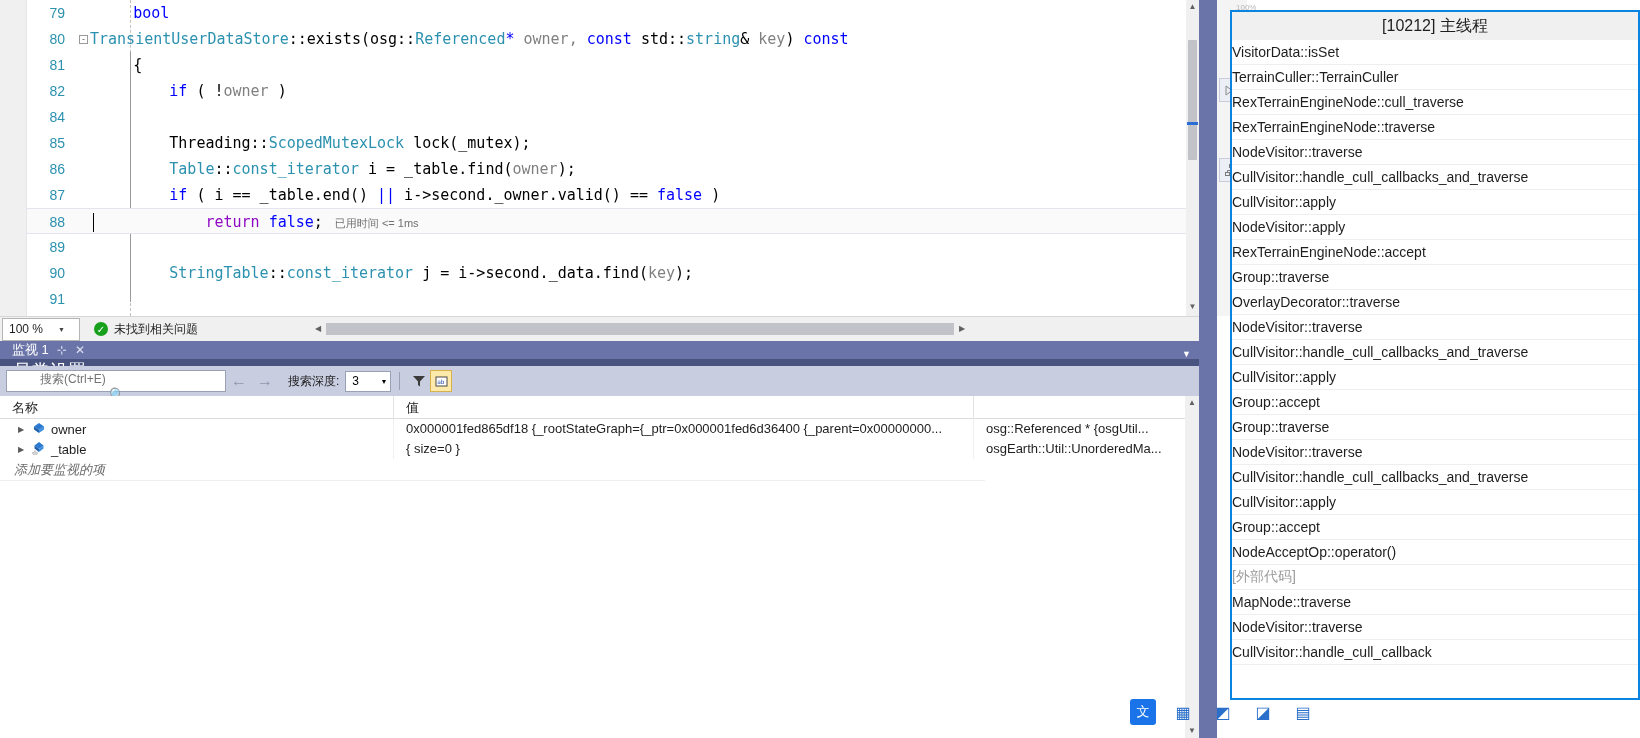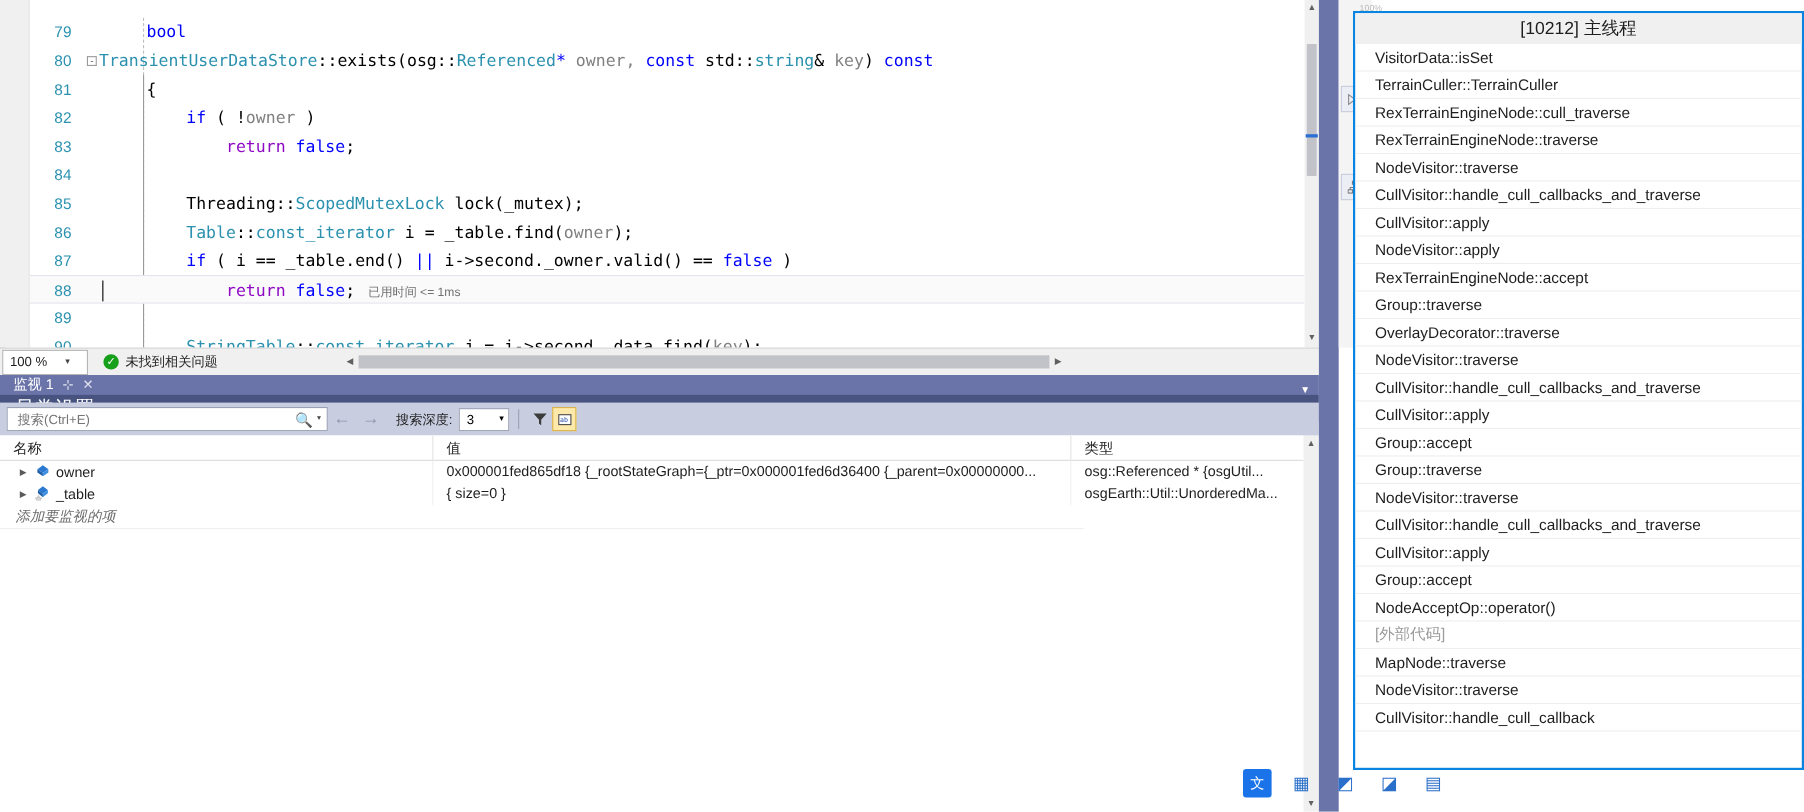--- a/index.html
+++ b/index.html
@@ -19,21 +19,21 @@
   }
   .editor-breakbar {
     position: absolute; left: 0; top: 0; width: 27px; height: 316px;
     background: #f0f0f0; border-right: 1px solid #e6e6e6;
   }
   .editor-leftedge {
     position: absolute; left: 0; top: 0; width: 5px; height: 316px;
     background: #6a74a8;
   }
   .code-area {
-    position: absolute; left: 27px; top: 16px; right: 13px; height: 316px;
+    position: absolute; left: 27px; top: 0; right: 13px; height: 316px;
     overflow: hidden;
   }
   .code-line {
     position: relative;
     height: 26px; line-height: 26px;
     font-family: "DejaVu Sans Mono", monospace;
     font-size: 15px;
     white-space: pre;
   }
   .ln {
@@ -150,22 +150,22 @@
   .tab-icon { color: #dfe2ef; font-size: 12px; cursor: pointer; }
   .wp-chev {
     position: absolute; right: 8px; top: 0; height: 25px;
     display: flex; align-items: center; color: #fff; font-size: 9px;
   }
   .wp-toolbar {
     position: absolute; left: 0; top: 25px; width: 1199px; height: 30px;
     background: #c8cde0; display: flex; align-items: center; padding: 0 6px;
   }
   .search-box {
-    width: 292px; height: 22px; background: #fff; border: 1px solid #9aa0b5;
-    display: flex; align-items: center; padding: 0 4px 0 7px;
+    width: 220px; height: 22px; background: #fff; border: 1px solid #9aa0b5;
+    display: flex; align-items: center; padding: 0 4px 0 7px; flex-direction: column;
   }
   .search-box input {
     border: none; outline: none; flex: 1;
     font-size: 12px; color: #767676; font-family: "Liberation Sans", sans-serif;
     background: transparent;
   }
   .mag { color: #3b3b9e; font-size: 13px; }
   .mag-tri { font-size: 6px; color: #444; margin-left: 2px; }
   .nav-arrow { color: #9095ab; font-size: 16px; margin: 0 5px; }
   .depth-label { font-size: 12px; color: #1e1e1e; margin: 0 6px 0 10px; }
@@ -259,21 +259,21 @@
   .callstack-popup {
     position: absolute; left: 31px; top: 10px; width: 410px; height: 690px;
     background: #ffffff; border: 2px solid #0a84e0; overflow: hidden;
   }
   .cs-header {
     height: 28px; background: #f0f0f0; color: #1e1e1e;
     font-size: 16px; display: flex; align-items: center; justify-content: center;
   }
   .cs-row {
     height: 25px; display: flex; align-items: center;
-    font-size: 14px; color: #1e1e1e; padding-left: 18px;
+    font-size: 14px; color: #1e1e1e; 
     border-bottom: 1px solid #eeeeee; white-space: nowrap;
   }
   .cs-row.current { font-weight: bold; padding-left: 0; }
   .cs-row.external { color: #9b9b9b; }
   .cs-arrow-cell {
     width: 18px; display: flex; align-items: center; justify-content: center;
   }
 
   .taskbar-icons {
     position: absolute; left: 1130px; top: 686px; width: 340px; height: 52px;
@@ -295,21 +295,20 @@
     <div class="editor-breakbar"></div>
 
     <div class="code-area">
       <div class="guide"></div>
       <div class="brace-bar" style="top:52px;height:250px;"></div>
       <div id="code-lines">
           <div class="code-line"><span class="ln">79</span><span class="code-txt"><span>  </span><span>    </span><span class="kw">bool</span></span></div>
           <div class="code-line"><span class="ln">80</span><span class="code-txt"><span class="collapse-box">-</span><span></span><span class="typ">TransientUserDataStore</span><span class="pun">::</span><span class="id">exists</span><span class="pun">(</span><span class="id">osg</span><span class="pun">::</span><span class="typ">Referenced</span><span class="kw">*</span><span class="par"> owner, </span><span class="kw">const</span><span class="id"> std</span><span class="pun">::</span><span class="typ">string</span><span class="op">&amp;</span><span class="par"> key</span><span class="pun">)</span><span class="kw"> const</span></span></div>
           <div class="code-line"><span class="ln">81</span><span class="code-txt"><span>  </span><span>    </span><span class="pun">{</span></span></div>
           <div class="code-line"><span class="ln">82</span><span class="code-txt"><span>  </span><span>        </span><span class="kw">if</span><span class="pun"> ( </span><span class="pun">!</span><span class="par">owner</span><span class="pun"> )</span></span></div>
-          <div class="code-line"><span class="ln">83</span><span class="code-txt"><span>  </span><span>            </span><span class="ctl">return</span><span class="pun"> </span><span class="kw">false</span><span class="pun">;</span></span></div>
           <div class="code-line"><span class="ln">84</span><span class="code-txt"><span>  </span><span></span></span></div>
           <div class="code-line"><span class="ln">85</span><span class="code-txt"><span>  </span><span>        </span><span class="id">Threading</span><span class="pun">::</span><span class="typ">ScopedMutexLock</span><span class="id"> lock</span><span class="pun">(</span><span class="id">_mutex</span><span class="pun">);</span></span></div>
           <div class="code-line"><span class="ln">86</span><span class="code-txt"><span>  </span><span>        </span><span class="typ">Table</span><span class="pun">::</span><span class="typ">const_iterator</span><span class="id"> i </span><span class="op">=</span><span class="id"> _table</span><span class="pun">.</span><span class="id">find</span><span class="pun">(</span><span class="par">owner</span><span class="pun">);</span></span></div>
           <div class="code-line"><span class="ln">87</span><span class="code-txt"><span>  </span><span>        </span><span class="kw">if</span><span class="id"> ( i </span><span class="op">==</span><span class="id"> _table</span><span class="pun">.</span><span class="id">end</span><span class="pun">()</span><span class="pun"> </span><span class="kw">||</span><span class="id"> i</span><span class="pun">-&gt;</span><span class="id">second</span><span class="pun">.</span><span class="id">_owner</span><span class="pun">.</span><span class="id">valid</span><span class="pun">()</span><span class="pun"> </span><span class="op">==</span><span class="pun"> </span><span class="kw">false</span><span class="pun"> )</span></span></div>
           <div class="code-line cur-line"><span class="ln">88</span><span class="code-txt"><span>  </span><span>            </span><span class="ctl">return</span><span class="pun"> </span><span class="kw">false</span><span class="pun">;</span><span class="timing">已用时间 &lt;= 1ms</span></span><span class="caret"></span></div>
           <div class="code-line"><span class="ln">89</span><span class="code-txt"><span>  </span><span></span></span></div>
           <div class="code-line"><span class="ln">90</span><span class="code-txt"><span>  </span><span>        </span><span class="typ">StringTable</span><span class="pun">::</span><span class="typ">const_iterator</span><span class="id"> j </span><span class="op">=</span><span class="id"> i</span><span class="pun">-&gt;</span><span class="id">second</span><span class="pun">.</span><span class="id">_data</span><span class="pun">.</span><span class="id">find</span><span class="pun">(</span><span class="par">key</span><span class="pun">);</span></span></div>
           <div class="code-line"><span class="ln">91</span><span class="code-txt"></span></div>
         </div>
     </div>
@@ -383,21 +382,20 @@
           <rect x="1" y="2" width="11" height="9" fill="#fff" stroke="#4a4a4a"></rect>
           <text x="2.2" y="9" font-size="6" fill="#2b4fa8" font-family="monospace">ab</text>
         </svg>
       </div>
     </div>
 
     <div class="wp-table">
       <div class="wp-head">
         <div class="col-name">名称</div>
         <div class="col-value">值</div>
-        <div class="col-type">类型</div>
       </div>
       <div id="watch-rows">
           <div class="wp-row">
             <div class="c-name">
               <span class="expander">▶</span>
               <span><svg width="14" height="14" viewBox="0 0 14 14">
                   <polygon points="7,2 12,5.5 7,9 2,5.5" fill="#2b79d0"></polygon>
                   <polygon points="2,5.5 7,9 7,12 2,8.5" fill="#1f5fa8"></polygon>
                   <polygon points="12,5.5 7,9 7,12 12,8.5" fill="#3d90e0"></polygon>
                 </svg></span>

